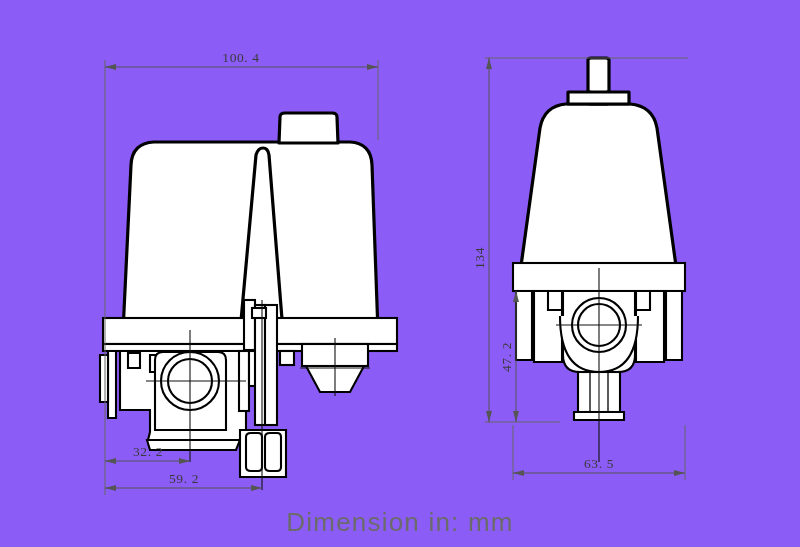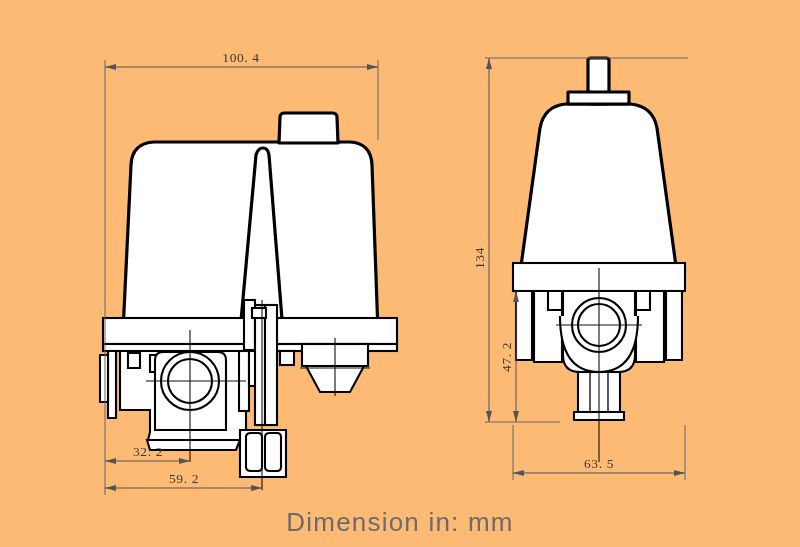--- a/index.html
+++ b/index.html
@@ -4,21 +4,21 @@
 <style>
   html, body {
     margin: 0;
     padding: 0;
     background: #ffffff;
   }
   #canvas {
     position: relative;
     width: 800px;
     height: 547px;
-    background: #fdba74;
+    background: #8b5cf6;
     overflow: hidden;
     font-family: "Liberation Serif", serif;
   }
   svg#drawing {
     position: absolute;
     left: 0;
     top: 0;
     width: 800px;
     height: 547px;
     display: block;

